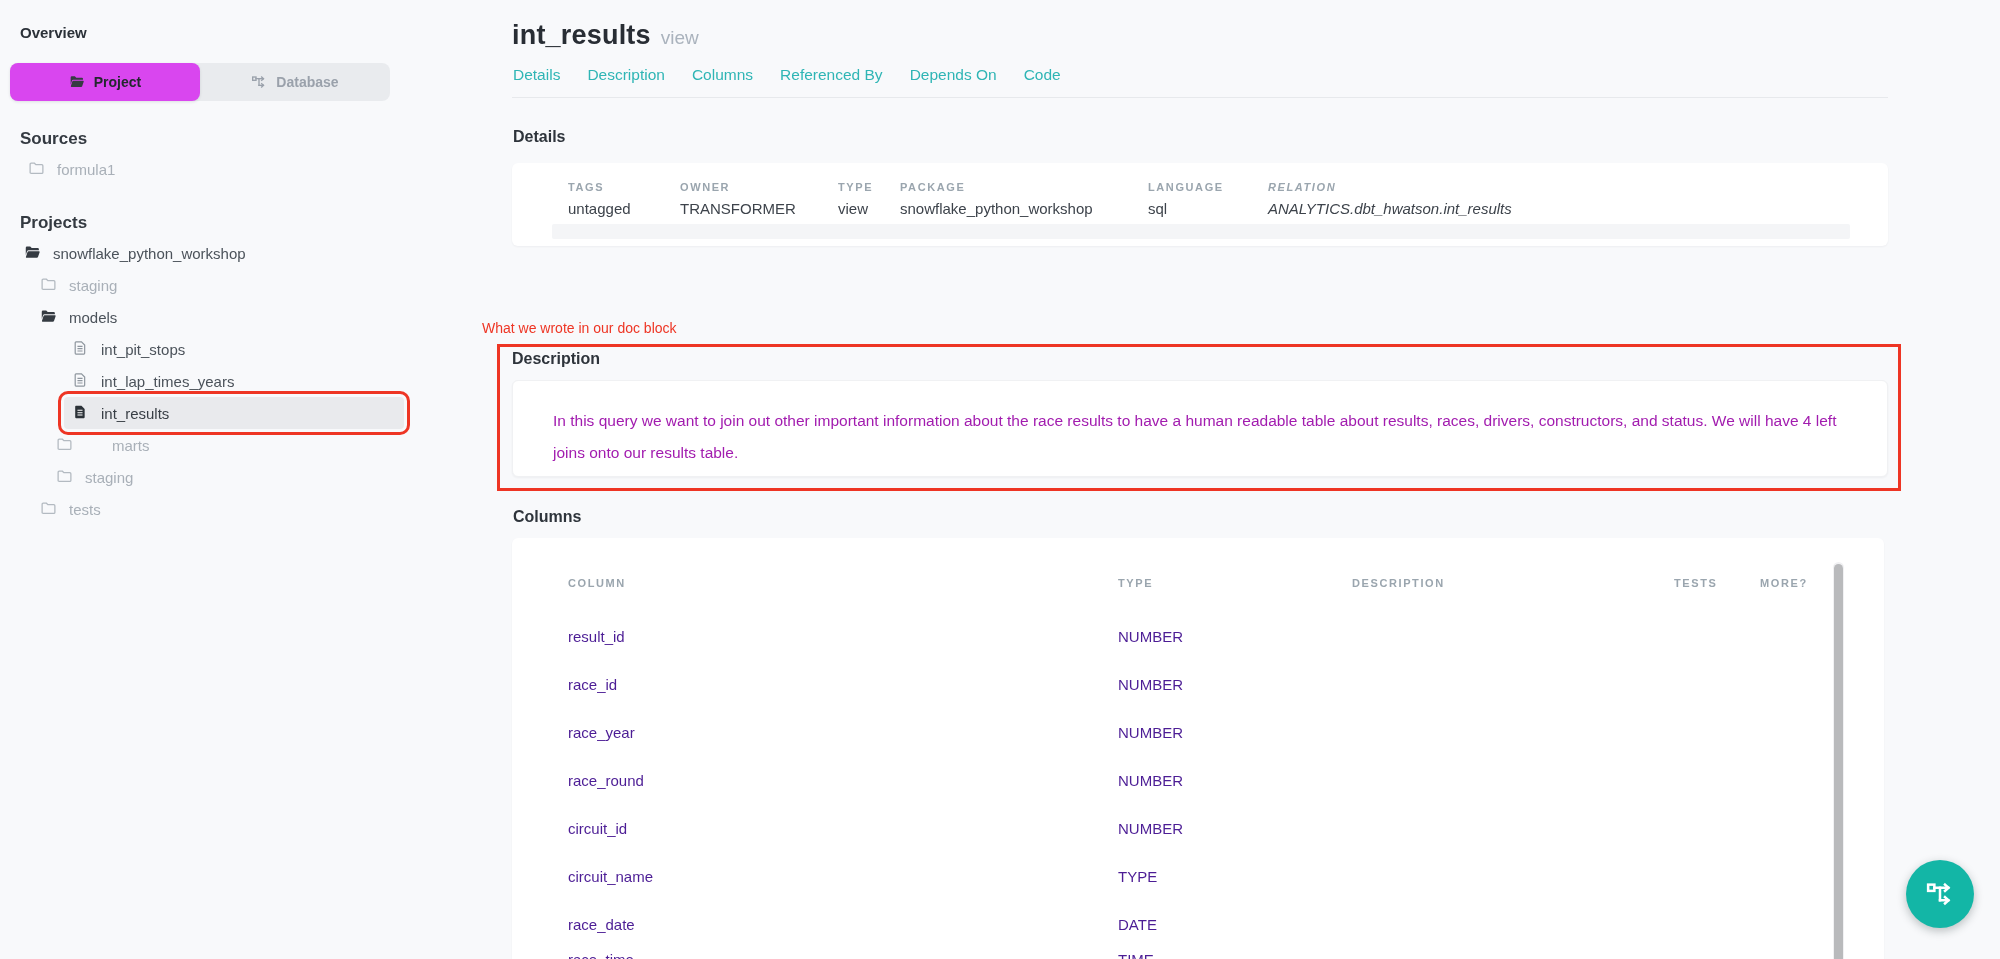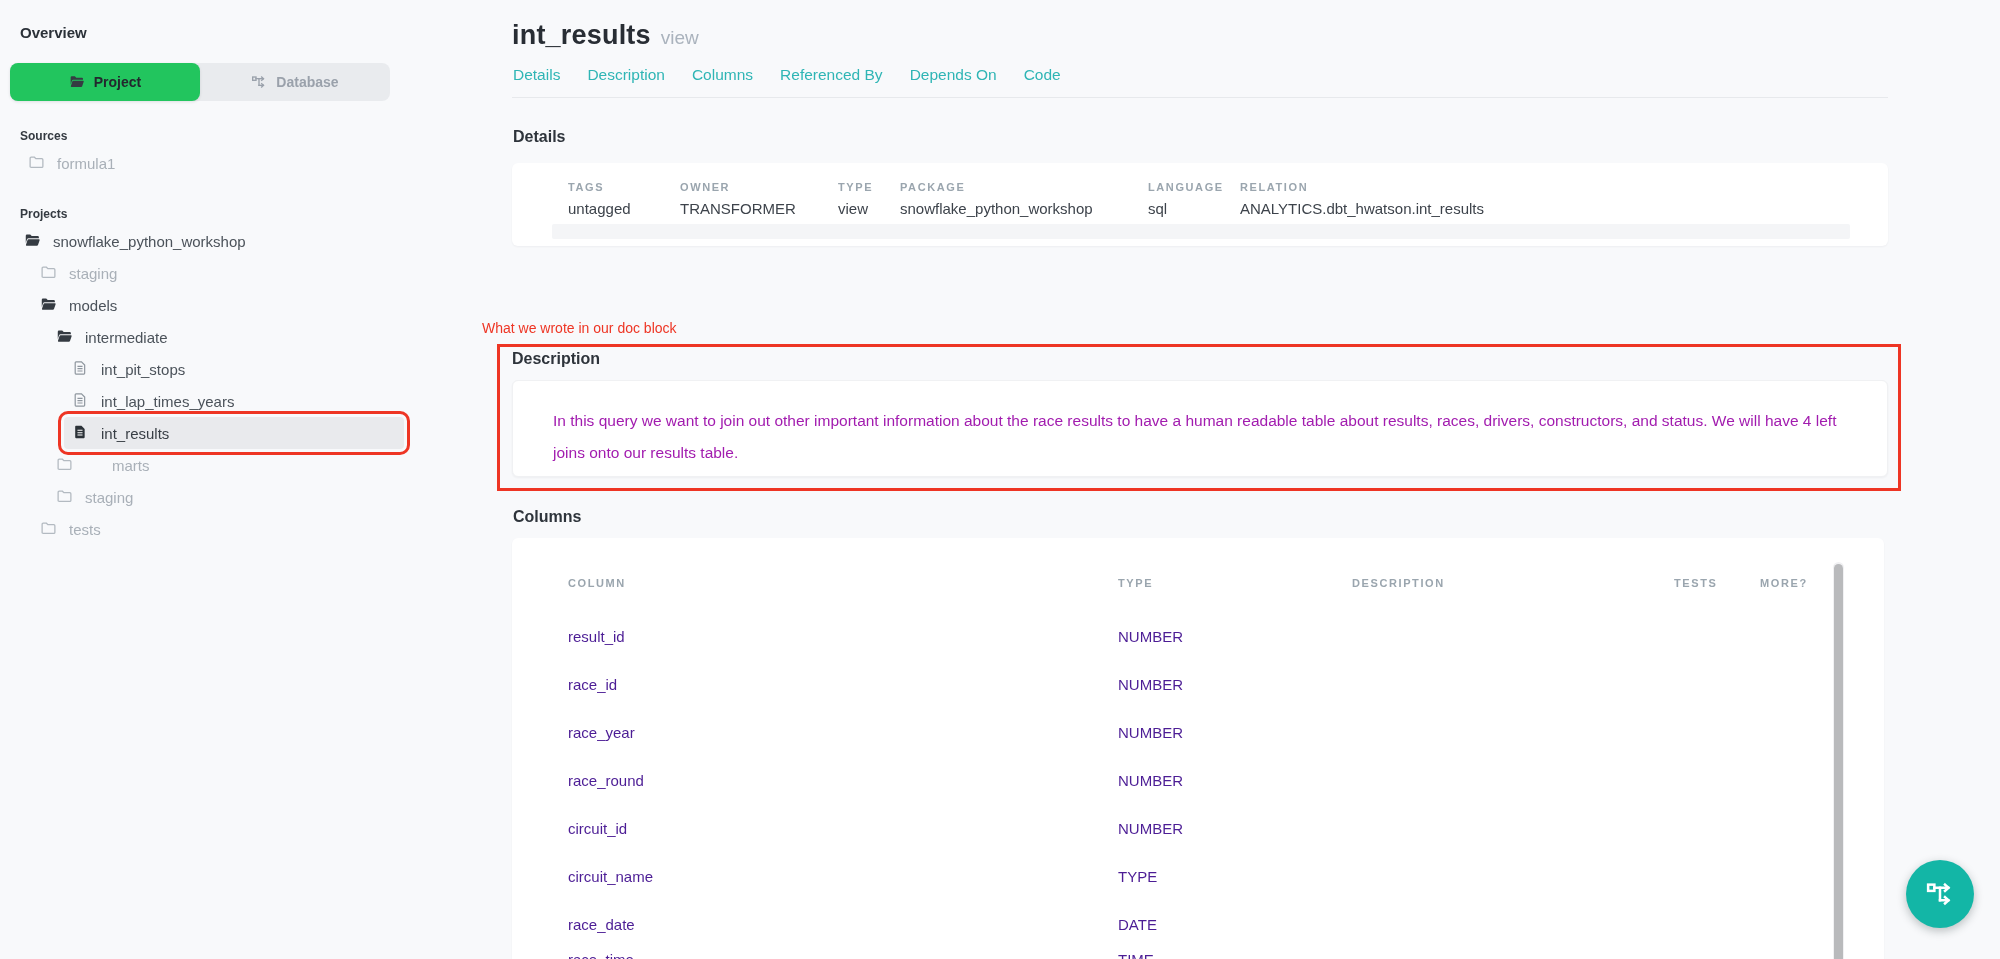--- a/index.html
+++ b/index.html
@@ -16,22 +16,22 @@
   .sb-title { margin:24px 0 0 20px; font-size:15px; font-weight:700; color:#2b3138; }
   .toggle {
     margin:22px 0 0 10px; width:380px; height:38px;
     background:#e9ebee; border-radius:8px; display:flex; overflow:visible;
   }
   .seg {
     flex:1; display:flex; align-items:center; justify-content:center; gap:9px;
     border:none; background:transparent; border-radius:8px; cursor:pointer;
     font-family:inherit; font-size:14px; font-weight:700; color:#9aa1ab;
   }
-  .seg.active { background:#22c55e; color:#23282e; box-shadow:0 1px 3px rgba(40,50,60,.12); }
-  .sb-heading { margin:28px 0 0 20px; font-size:12px; font-weight:700; color:#343a41; }
+  .seg.active { background:#d946ef; color:#23282e; box-shadow:0 1px 3px rgba(40,50,60,.12); }
+  .sb-heading { margin:28px 0 0 20px; font-size:17px; font-weight:700; color:#343a41; }
   .sb-list { margin-top:4px; }
   .tree-row {
     display:flex; align-items:center; gap:11px; height:32px;
     padding-left:8px; margin-right:56px; font-size:15px; color:#4b525a; cursor:pointer;
   }
   .tree-row.muted { color:#a9b0b8; }
   .tree-row.selected {
     background:#e9eaed; border-radius:4px; color:#383e45;
     outline:3px solid #ee3524; outline-offset:3px;
   }
@@ -50,21 +50,21 @@
   .h-columns { top:508px; }
 
   .card { background:#ffffff; border-radius:6px; box-shadow:0 1px 2px rgba(30,40,50,.05); }
 
   .details-card { position:absolute; top:163px; left:0; width:1376px; height:83px; }
   .df { position:absolute; top:18px; }
   .df .lbl { font-size:11px; letter-spacing:1.6px; color:#9aa5ae; font-weight:700; }
   .df .val { margin-top:7px; font-size:15px; color:#3d434b; }
   .df:nth-child(1){ left:56px; } .df:nth-child(2){ left:168px; }
   .df:nth-child(3){ left:326px; } .df:nth-child(4){ left:388px; }
-  .df:nth-child(5){ left:636px; } .df:nth-child(6){ left:728px; }
+  .df:nth-child(5){ left:636px; } .df:nth-child(6){ left:756px;font-style:italic; }
   .details-strip { position:absolute; left:40px; right:38px; bottom:7px; height:15px; background:#f4f5f7; border-radius:2px; }
 
   .annotation { position:absolute; top:320px; left:-30px; font-size:14px; color:#ee3524; }
   .redbox {
     position:absolute; top:344px; left:-15px; width:1404px; height:147px;
     border:3px solid #ee3524;
   }
   .redbox .section-h { position:absolute; top:3px; left:12px; }
   .desc-card { position:absolute; top:33px; left:12px; width:1376px; height:97px; border:1px solid #f0f1f3; }
   .desc-card p { padding:24px 40px 0 40px; font-size:15.5px; line-height:32px; color:#a21caf; }
@@ -151,29 +151,20 @@
       </div>
       <div class="tree-row" style="margin-left: 32px;">
         <span class="ticon">
           <svg width="17" height="17" viewBox="0 0 24 24" fill="#353b42">
             <path d="M2.5 5.2A1.7 1.7 0 0 1 4.2 3.5h4.6l2.1 2.1h8.5A1.6 1.6 0 0 1 21 7.2v1.6H6.5a2.3 2.3 0 0 0-2.2 1.6l-1.8 5.2V5.2z"></path>
             <path d="M6.5 10.2h14.6a1 1 0 0 1 .95 1.32l-2.3 6.9a1.6 1.6 0 0 1-1.52 1.08H3.9a1.15 1.15 0 0 1-1.1-1.5l2.2-6.7a1.6 1.6 0 0 1 1.5-1.1z"></path>
           </svg>
         </span>
         <span>models</span>
       </div>
-      <div class="tree-row" style="margin-left: 48px;">
-        <span class="ticon">
-          <svg width="17" height="17" viewBox="0 0 24 24" fill="#353b42">
-            <path d="M2.5 5.2A1.7 1.7 0 0 1 4.2 3.5h4.6l2.1 2.1h8.5A1.6 1.6 0 0 1 21 7.2v1.6H6.5a2.3 2.3 0 0 0-2.2 1.6l-1.8 5.2V5.2z"></path>
-            <path d="M6.5 10.2h14.6a1 1 0 0 1 .95 1.32l-2.3 6.9a1.6 1.6 0 0 1-1.52 1.08H3.9a1.15 1.15 0 0 1-1.1-1.5l2.2-6.7a1.6 1.6 0 0 1 1.5-1.1z"></path>
-          </svg>
-        </span>
-        <span>intermediate</span>
-      </div>
       <div class="tree-row" style="margin-left: 64px;">
         <span class="ticon">
           <svg width="16" height="16" viewBox="0 0 24 24" fill="none" stroke="#8e969e" stroke-width="1.8">
             <path d="M6 2.8h8.2L19 7.6V20a1.2 1.2 0 0 1-1.2 1.2H6A1.2 1.2 0 0 1 4.8 20V4A1.2 1.2 0 0 1 6 2.8z"></path>
             <path d="M8.2 9.5h7.6M8.2 13h7.6M8.2 16.5h7.6"></path>
           </svg>
         </span>
         <span>int_pit_stops</span>
       </div>
       <div class="tree-row" style="margin-left: 64px;">

